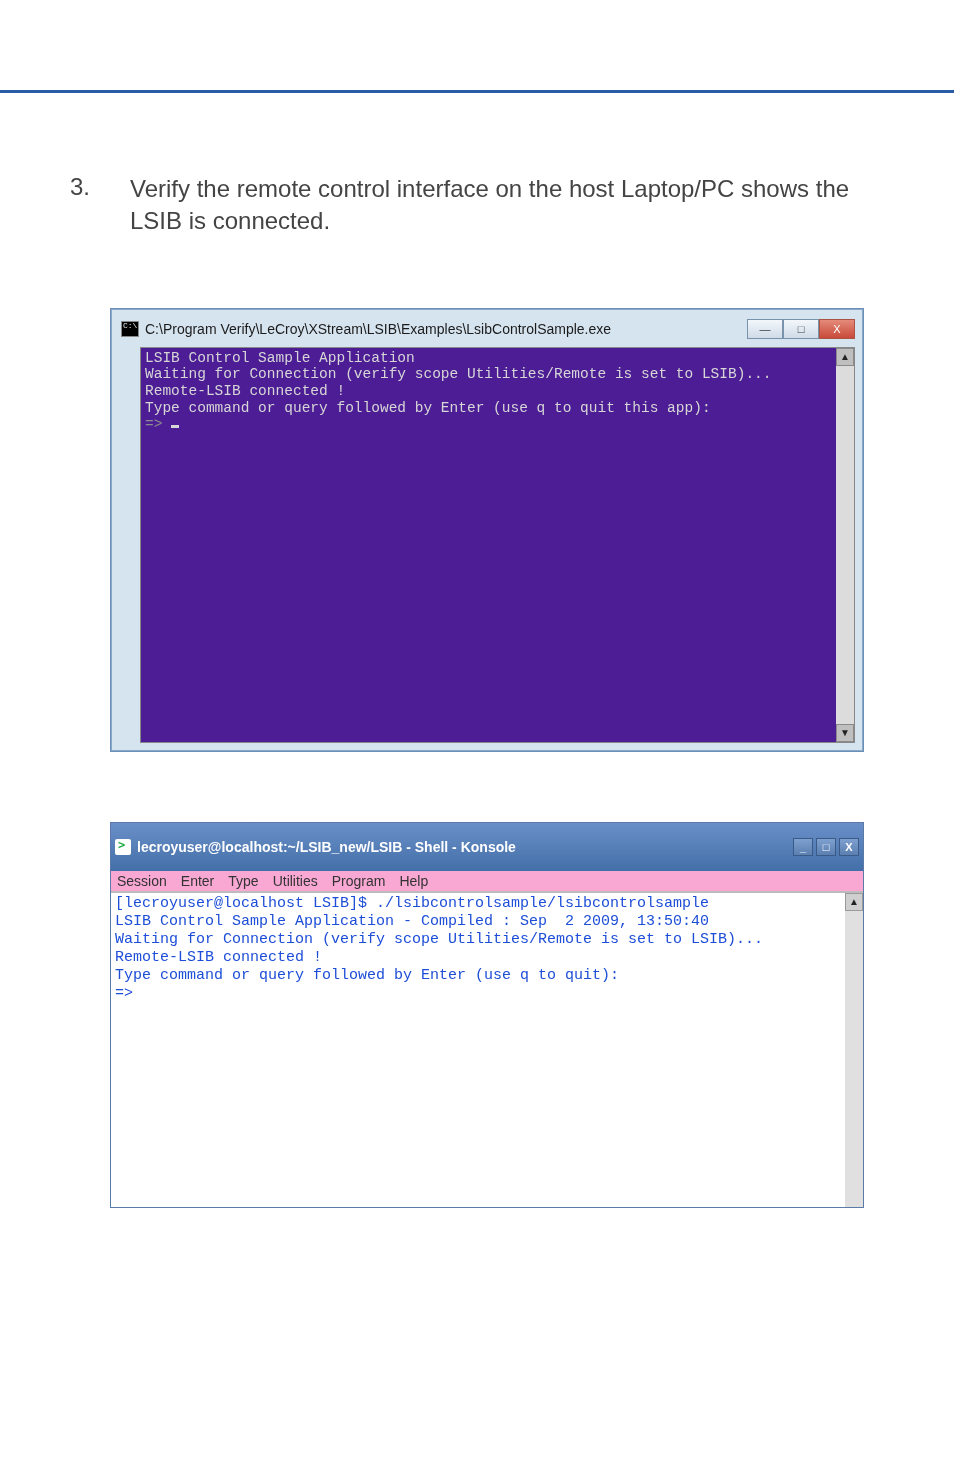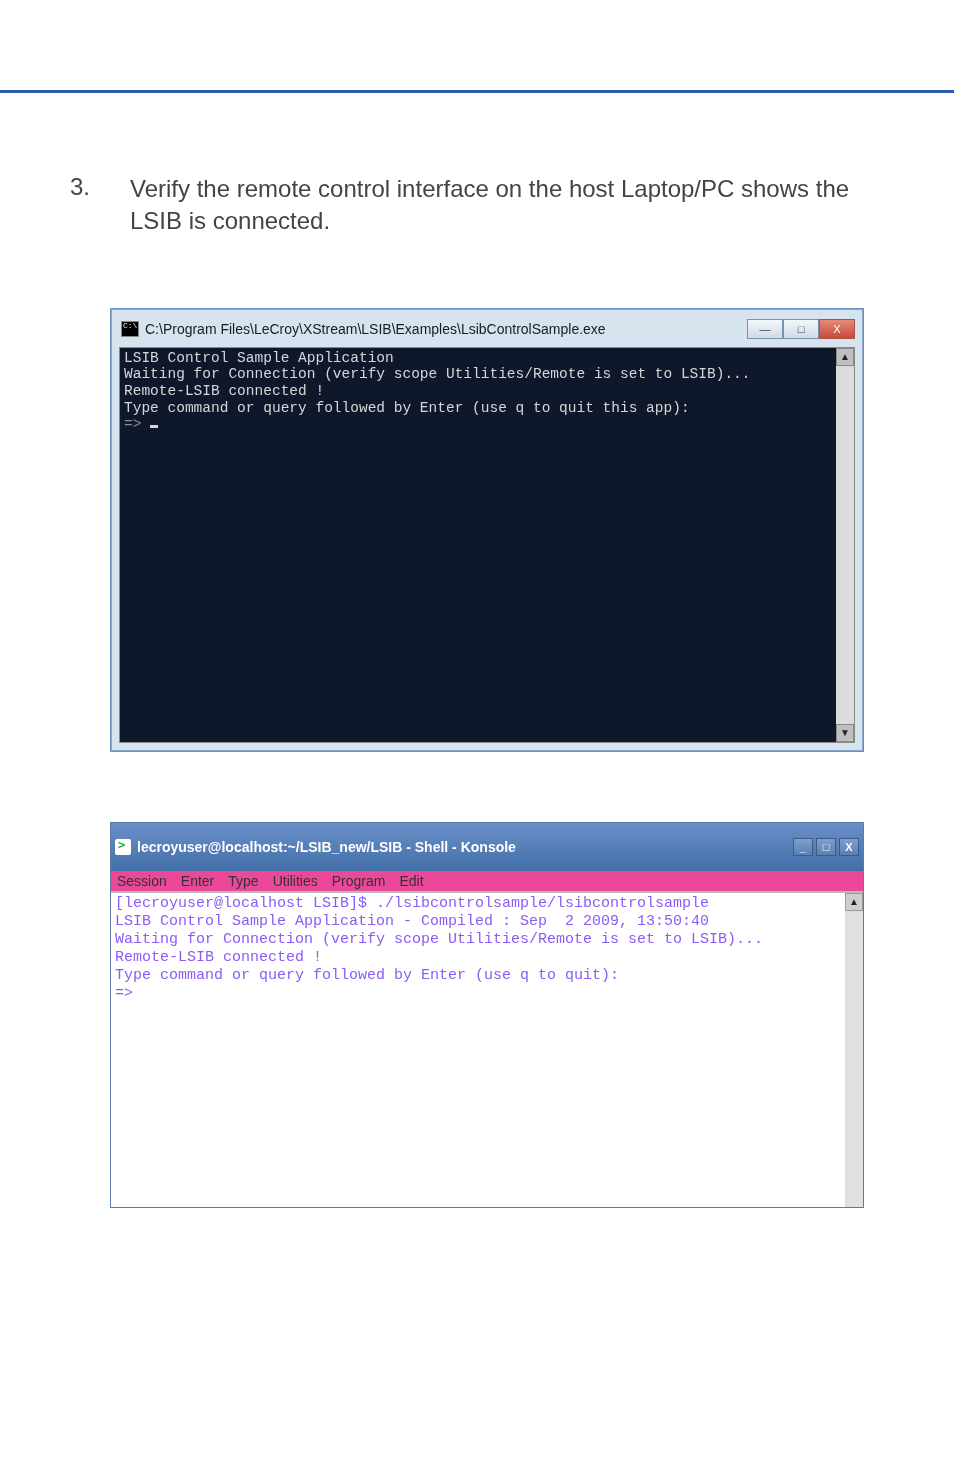--- a/index.html
+++ b/index.html
@@ -85,24 +85,25 @@
     font-size: 11px;
     display: flex; align-items: center; justify-content: center;
     color: #3b3b3b;
   }
   .win-btn.close {
     background: linear-gradient(#e58a7a,#c94a3a);
     color: #fff;
     border-color: #a54;
   }
   .cmd-body-wrap {
-    background: #0f172a;
+    background: #4c1d95;
     border: 1px solid #888;
     position: relative;
     display: flex;
+    margin-left: 21px;
   }
   .cmd-body {
     flex: 1;
     height: 390px;
     padding: 2px 4px;
     font-family: "Lucida Console", "Courier New", monospace;
     font-size: 14.5px;
     line-height: 1.15;
     color: #d6d6d6;
     white-space: pre;
@@ -159,42 +160,42 @@
   .kde-title { flex: 1; white-space: nowrap; overflow: hidden; }
   .kde-btns { display: flex; gap: 3px; }
   .kde-btn {
     width: 18px; height: 16px;
     background: linear-gradient(#7ea0cf,#5a7fb0);
     border: 1px solid #3a5a88;
     display: flex; align-items: center; justify-content: center;
     color: #fff; font-size: 11px;
   }
   .kde-menubar {
-    background: #ec4899;
+    background: #f9a8d4;
     padding: 2px 6px;
     font-size: 14px;
     color: #333;
     display: flex;
     gap: 14px;
     border-bottom: 1px solid #bcbcbc;
   }
   .kde-menu-item { cursor: default; }
   .kde-body-wrap {
     display: flex;
     background: #fff;
     border-top: 1px solid #bbb;
   }
   .kde-body {
     flex: 1;
     height: 310px;
     padding: 2px 4px;
     font-family: "Courier New", monospace;
     font-size: 15px;
     line-height: 1.2;
-    color: #8b5cf6;
+    color: #1d4ed8;
     white-space: pre;
     overflow: hidden;
   }
   .kde-scroll {
     width: 18px;
     background: #e0e0e0;
     display: flex; flex-direction: column;
   }
   .kde-scroll .arrow {
     height: 16px;
@@ -214,21 +215,21 @@
   <div class="content">
     <div class="step">
       <div class="step-num">3.</div>
       <div class="step-text">Verify the remote control interface on the host Laptop/PC shows the LSIB is connected.</div>
     </div>
 
     <div class="shot">
       <div class="win-window">
         <div class="win-titlebar">
           <div class="win-icon"></div>
-          <div class="win-title">C:\Program Files\LeCroy\XStream\LSIB\Examples\LsibControlSample.exe</div>
+          <div class="win-title">C:\Program Verify\LeCroy\XStream\LSIB\Examples\LsibControlSample.exe</div>
           <div class="win-btns">
             <div class="win-btn">
                 <span>—</span>
               </div>
             <div class="win-btn">
                 <span>□</span>
               </div>
             <div class="win-btn close">
                 <span>X</span>
               </div>
@@ -265,21 +266,21 @@
                 <span>X</span>
               </div>
           </div>
         </div>
         <div class="kde-menubar">
           <span class="kde-menu-item">Session</span>
           <span class="kde-menu-item">Enter</span>
           <span class="kde-menu-item">Type</span>
           <span class="kde-menu-item">Utilities</span>
           <span class="kde-menu-item">Program</span>
-          <span class="kde-menu-item">Edit</span>
+          <span class="kde-menu-item">Help</span>
         </div>
         <div class="kde-body-wrap">
           <div class="kde-body"><span>[lecroyuser@localhost LSIB]$ ./lsibcontrolsample/lsibcontrolsample</span>
 <span>LSIB Control Sample Application - Compiled : Sep  2 2009, 13:50:40</span>
 <span>Waiting for Connection (verify scope Utilities/Remote is set to LSIB)...</span>
 <span>Remote-LSIB connected !</span>
 <span>Type command or query followed by Enter (use q to quit):</span>
 <span>=&gt;</span></div>
           <div class="kde-scroll">
             <div class="arrow">▲</div>

